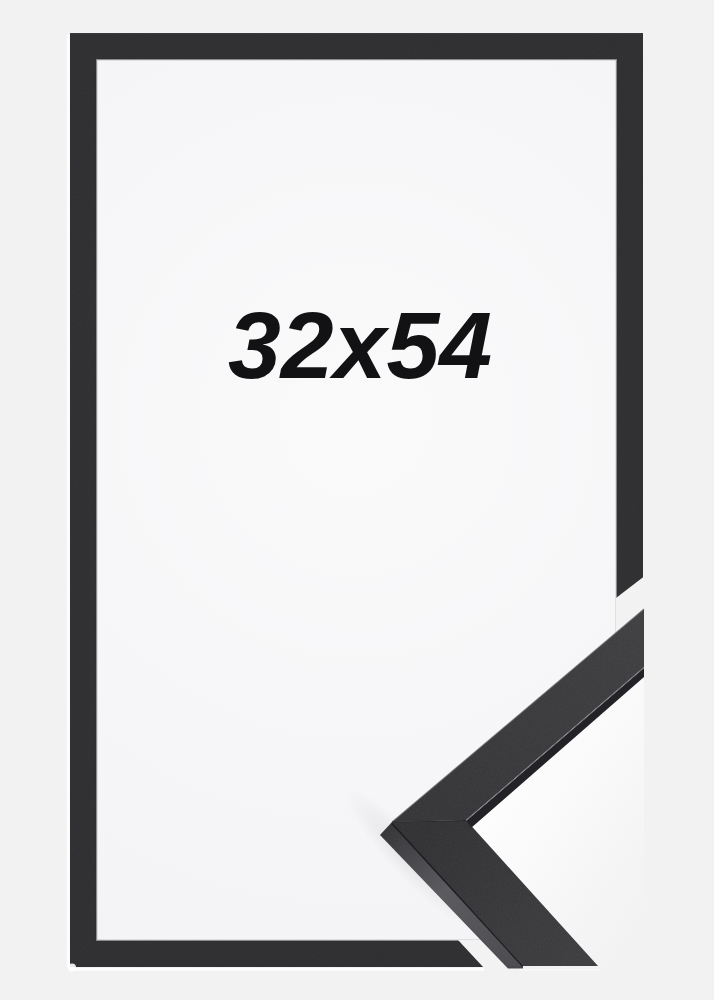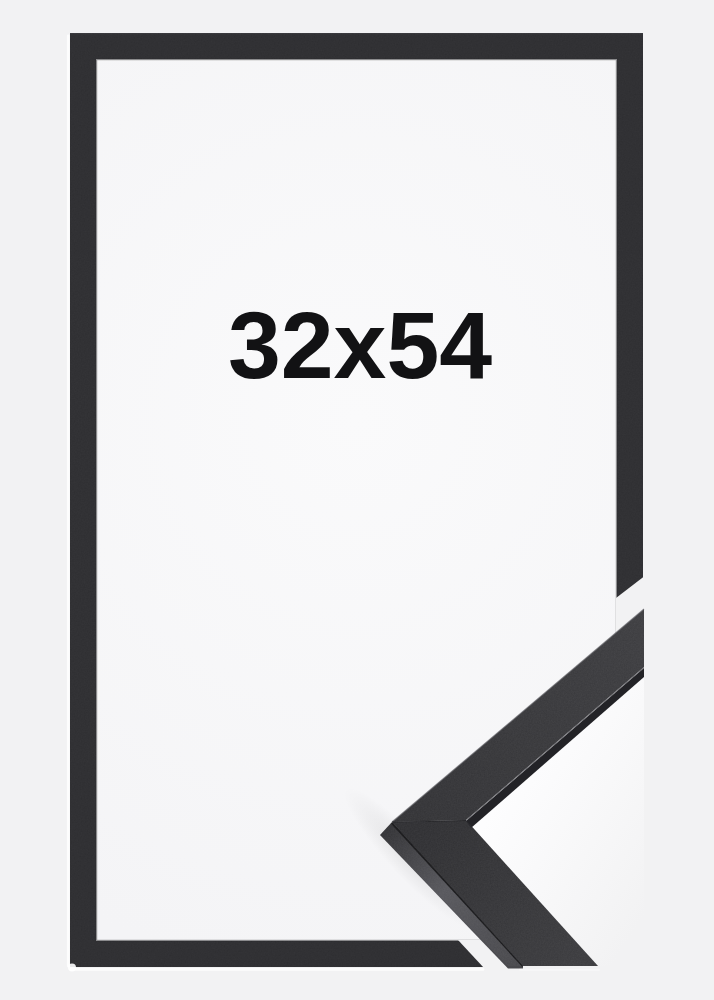--- a/index.html
+++ b/index.html
@@ -7,20 +7,21 @@
     padding: 0;
     background: #f2f2f3;
   }
   .stage {
     position: relative;
     width: 714px;
     height: 1000px;
     overflow: hidden;
     font-family: "Liberation Sans", sans-serif;
     background: #f2f2f3;
+    font-style: italic;
   }
   .stage svg {
     position: absolute;
     left: 0;
     top: 0;
     display: block;
   }
   .size-label {
     position: absolute;
     left: 360px;

